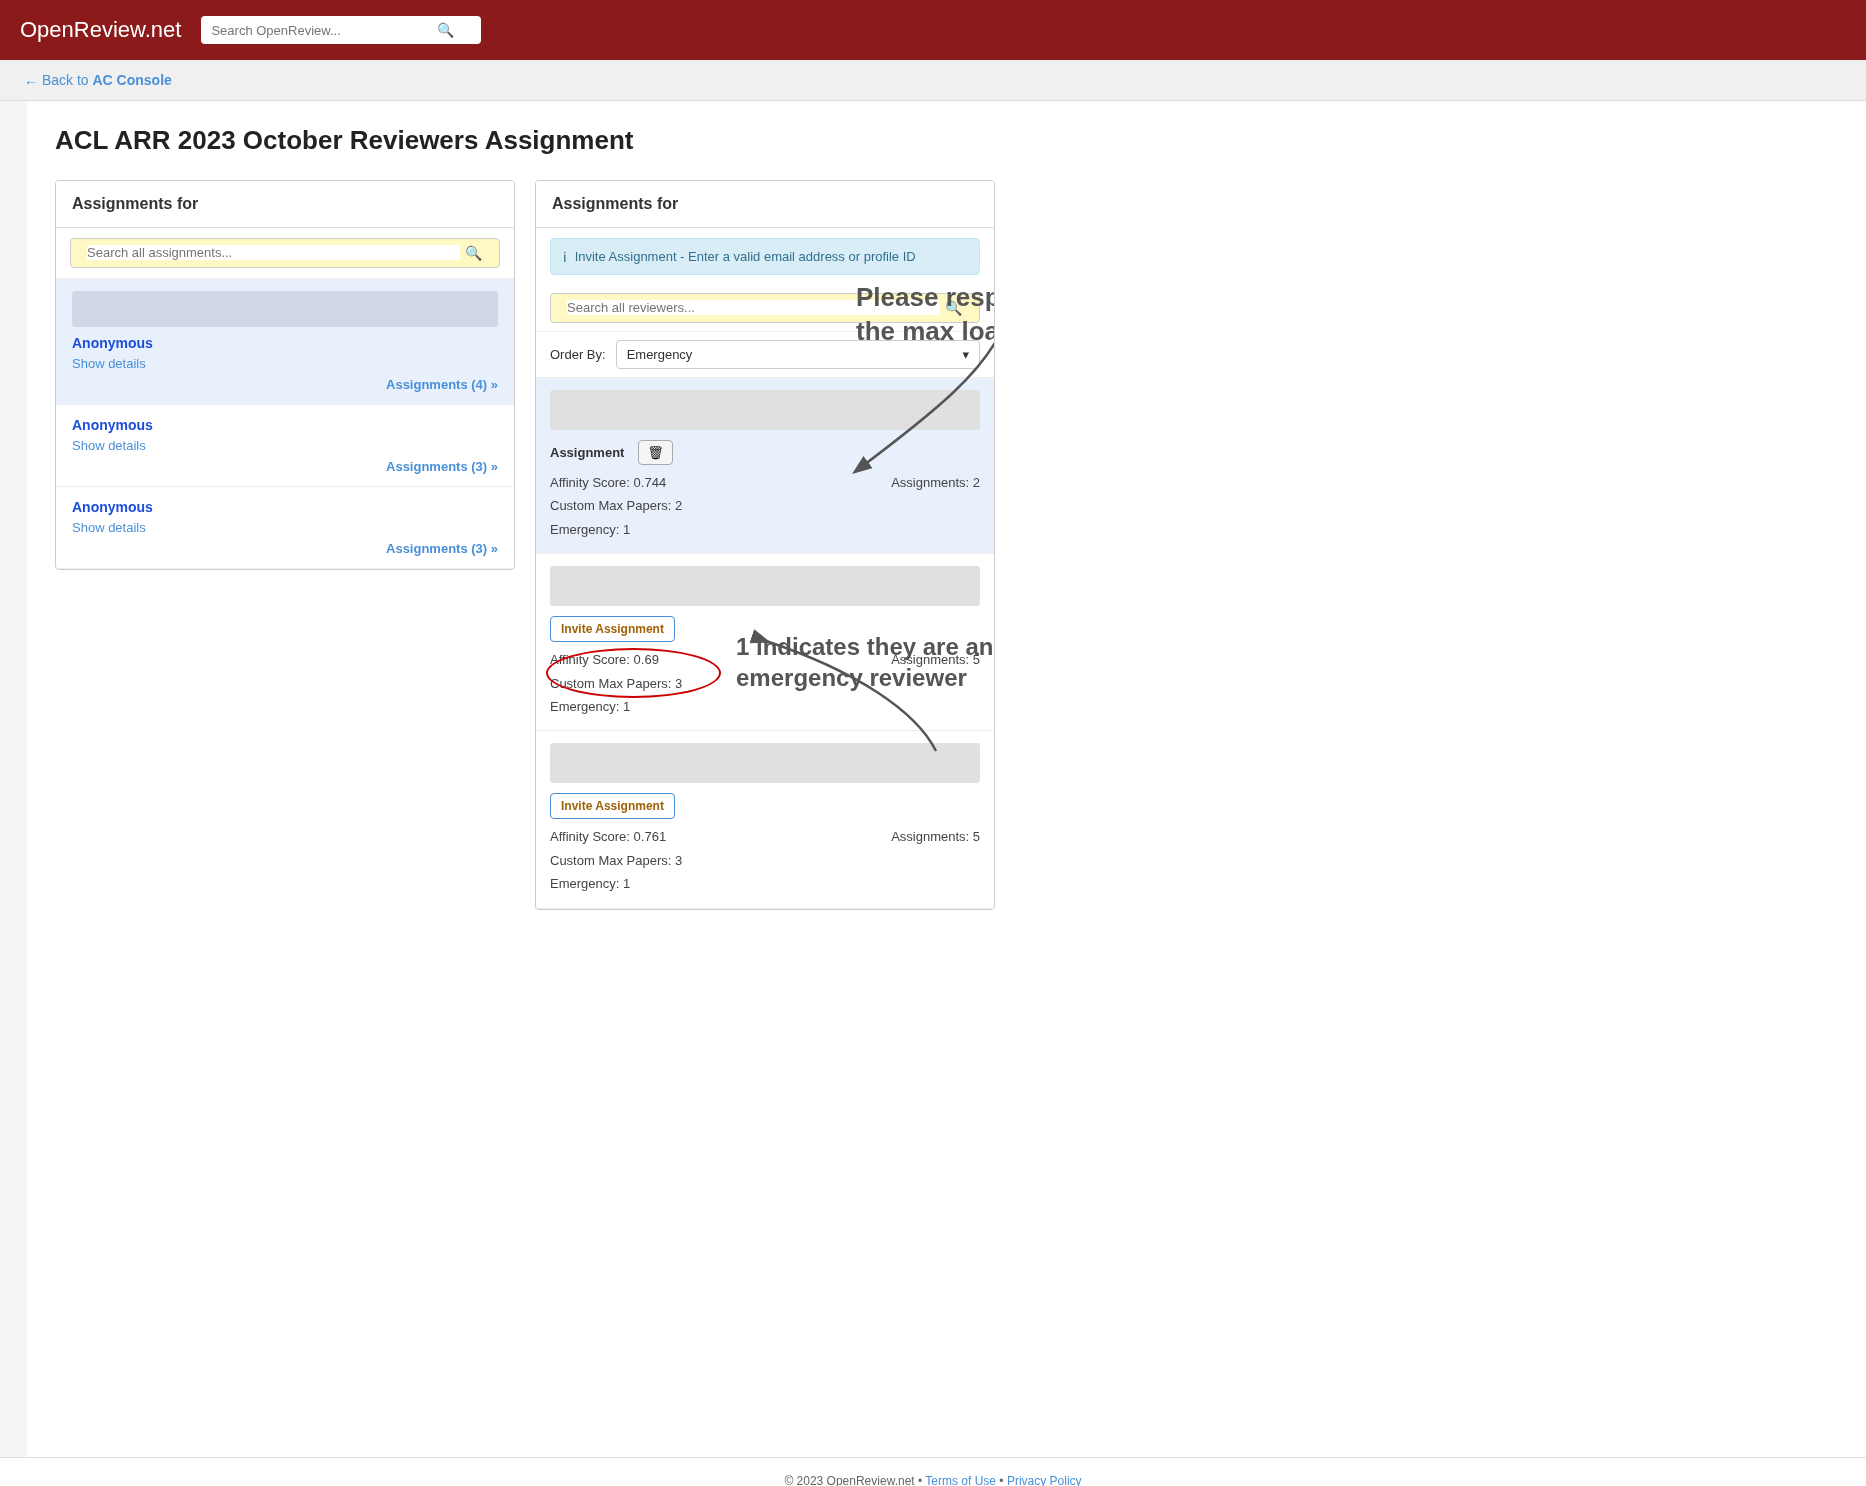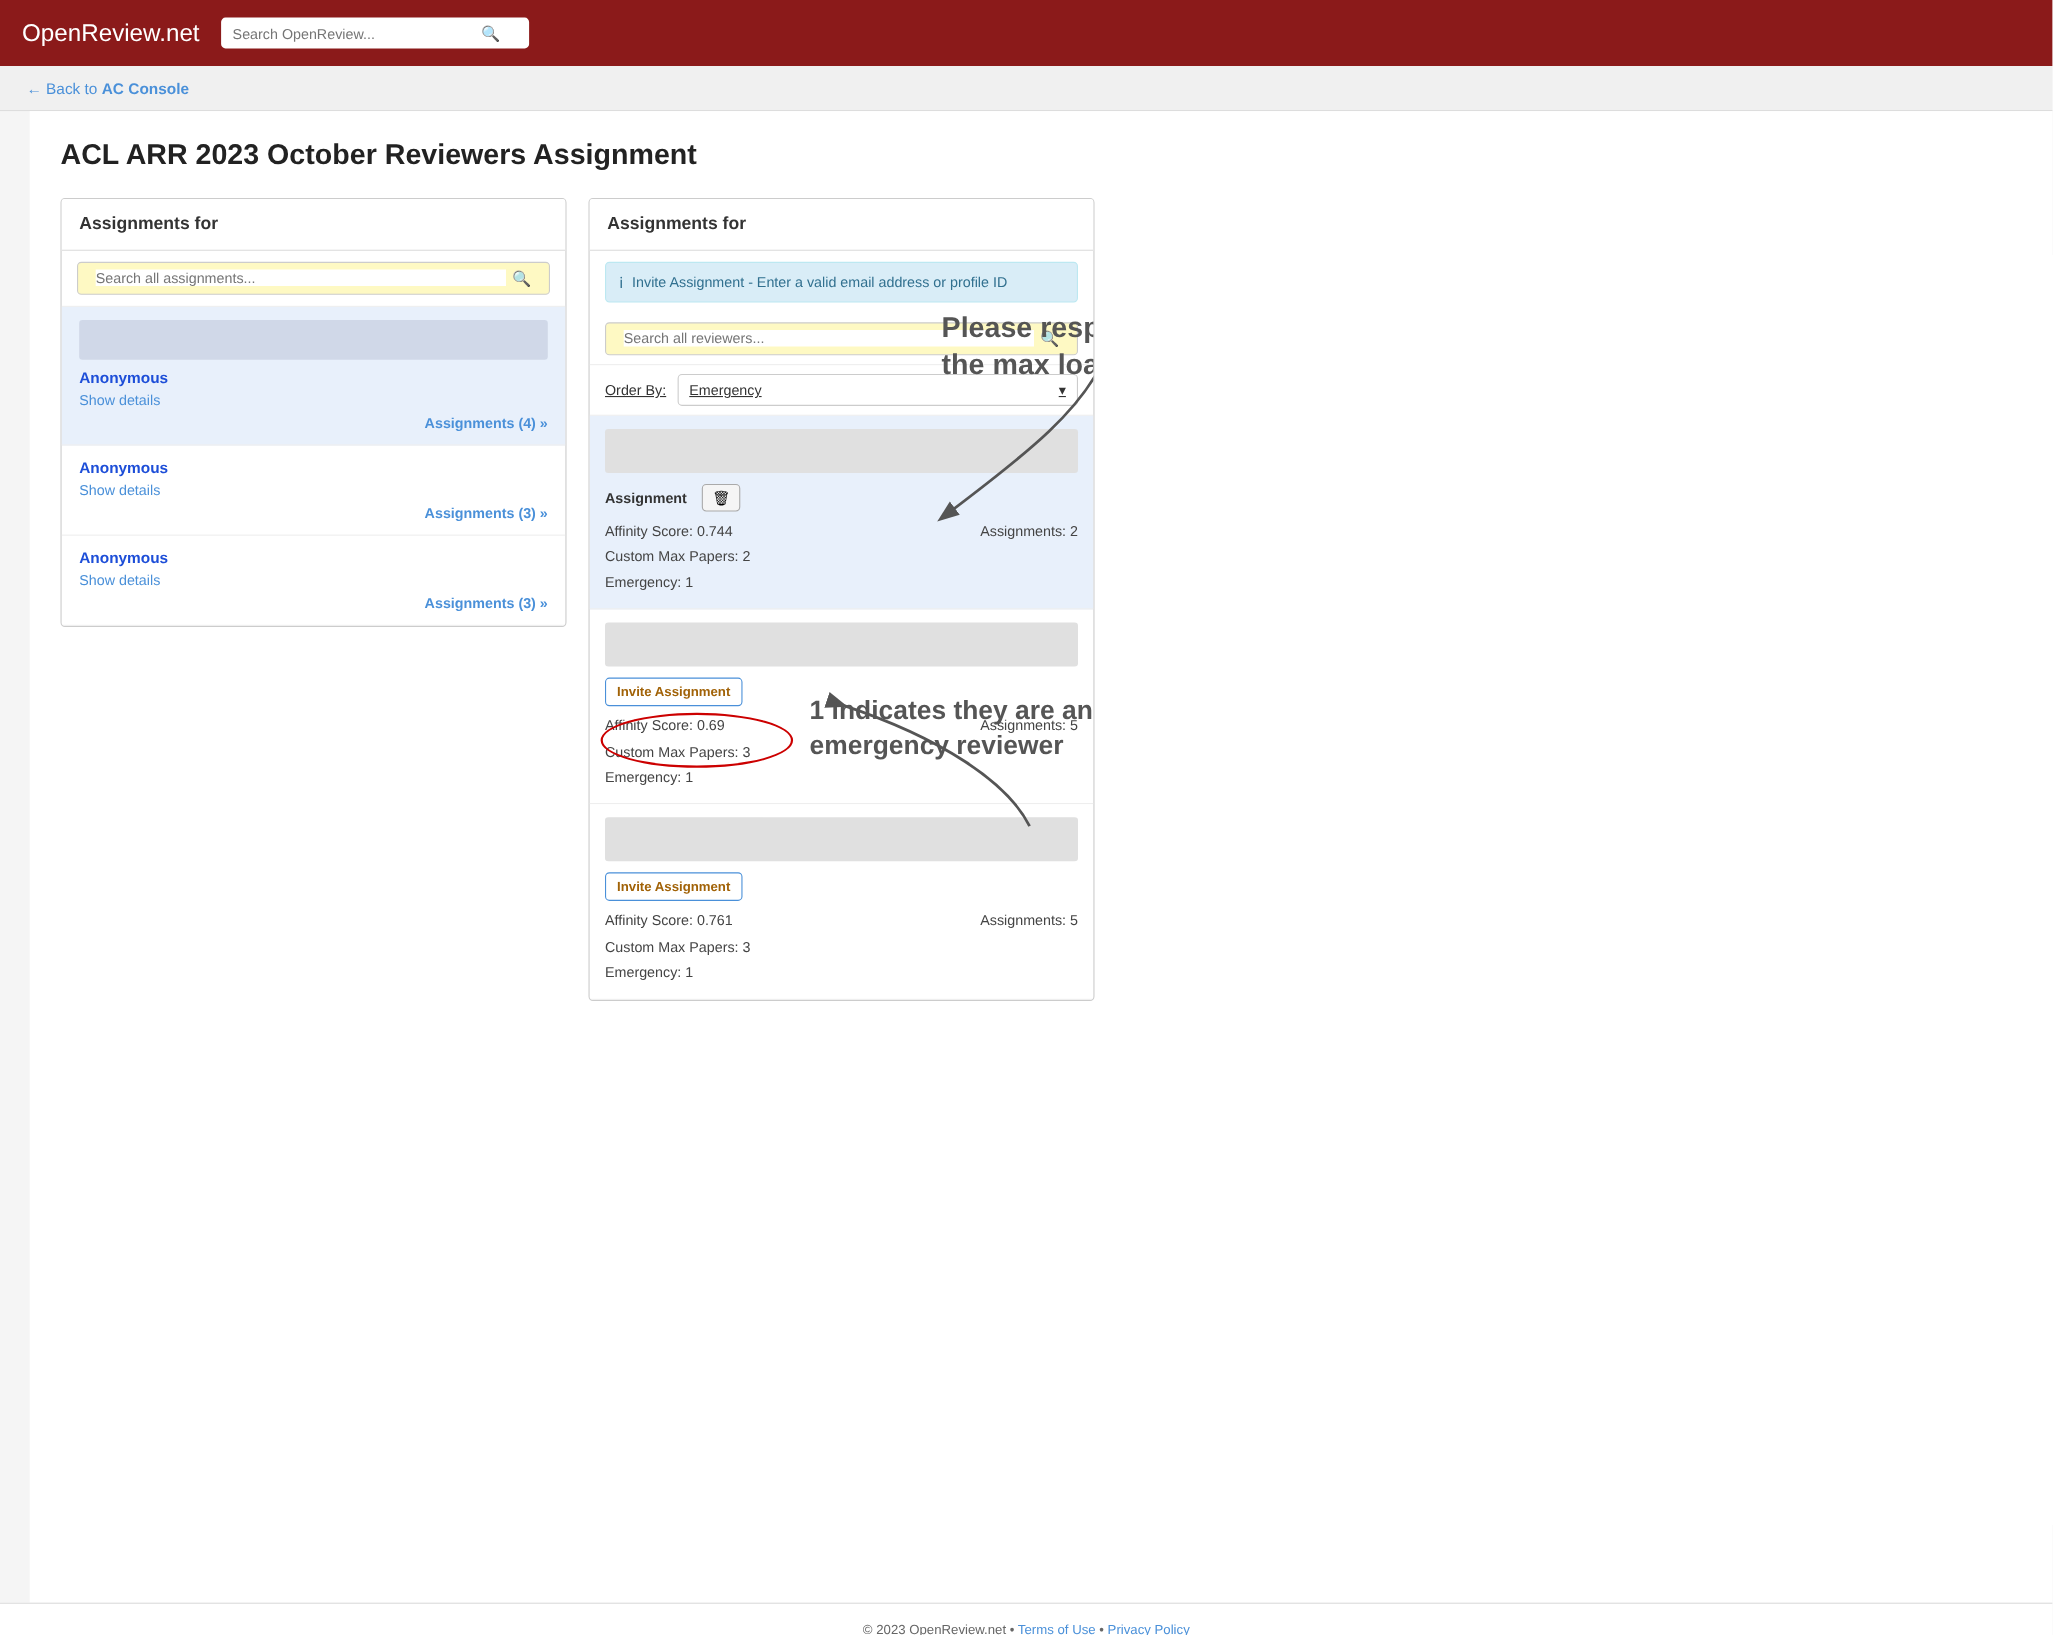--- a/index.html
+++ b/index.html
@@ -186,21 +186,20 @@
     .reviewer-search-row {
       padding: 8px 14px;
       border-bottom: 1px solid #eee;
     }
     .order-row {
       display: flex;
       align-items: center;
       padding: 8px 14px;
       gap: 10px;
       border-bottom: 1px solid #eee;
-      text-decoration: underline;
     }
     .order-label { font-size: 13px; white-space: nowrap; }
     .order-select {
       display: flex;
       align-items: center;
       border: 1px solid #ccc;
       border-radius: 4px;
       padding: 6px 10px;
       background: white;
       flex: 1;

